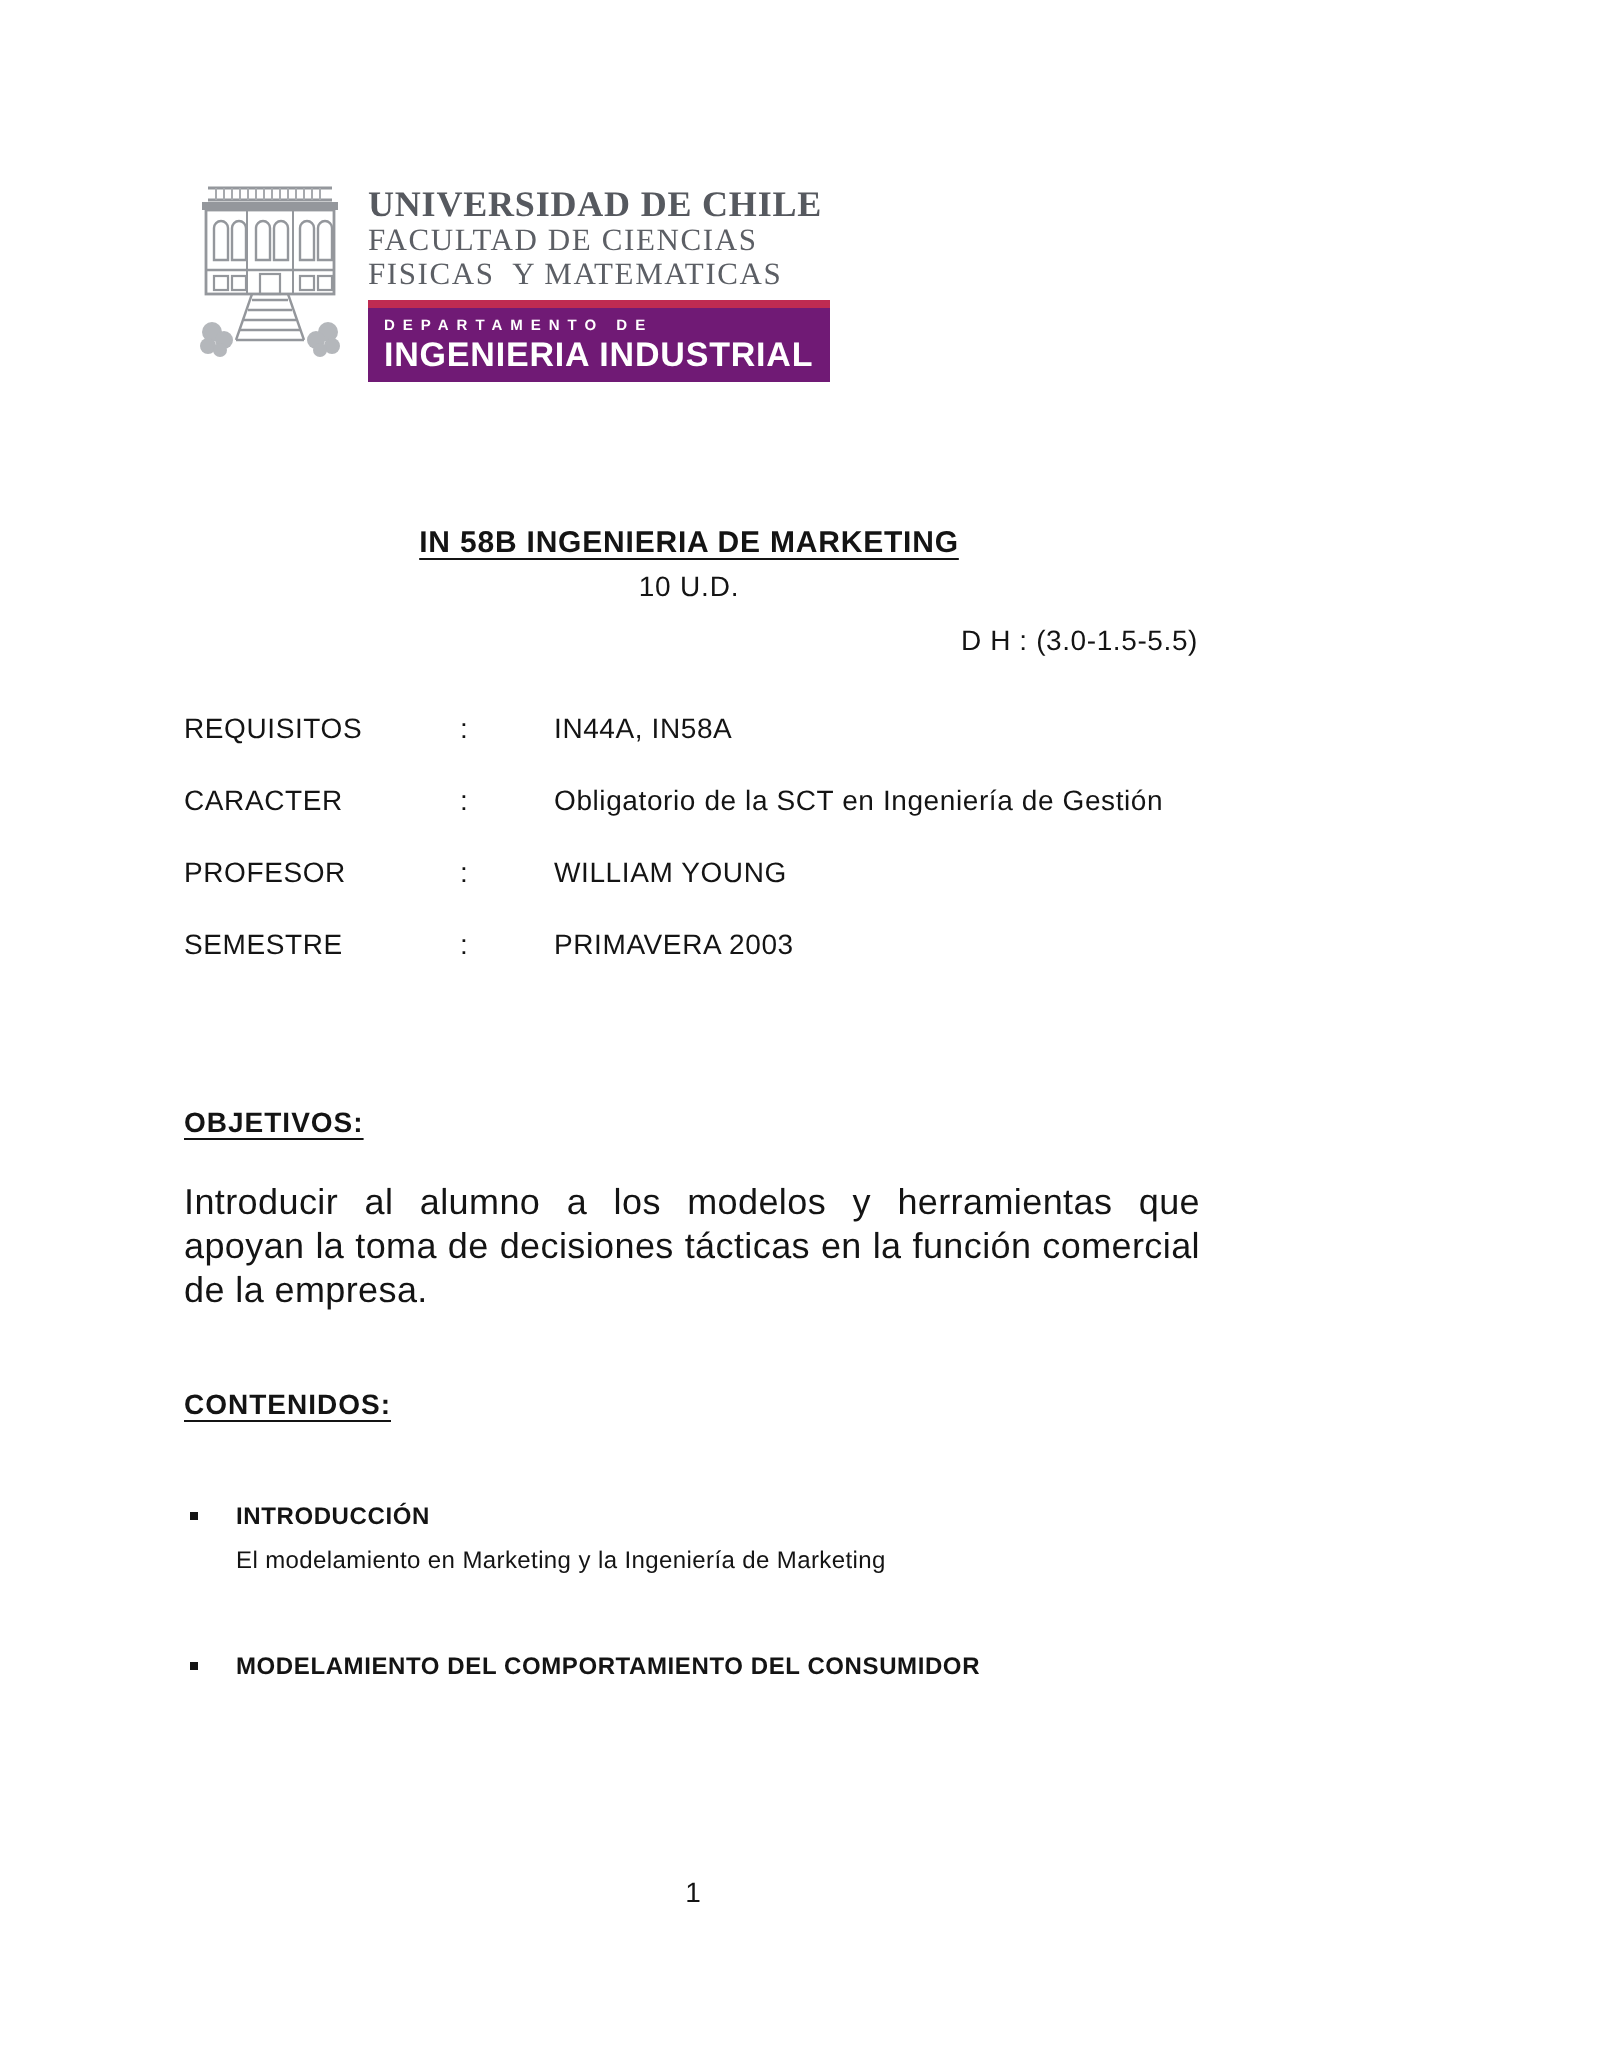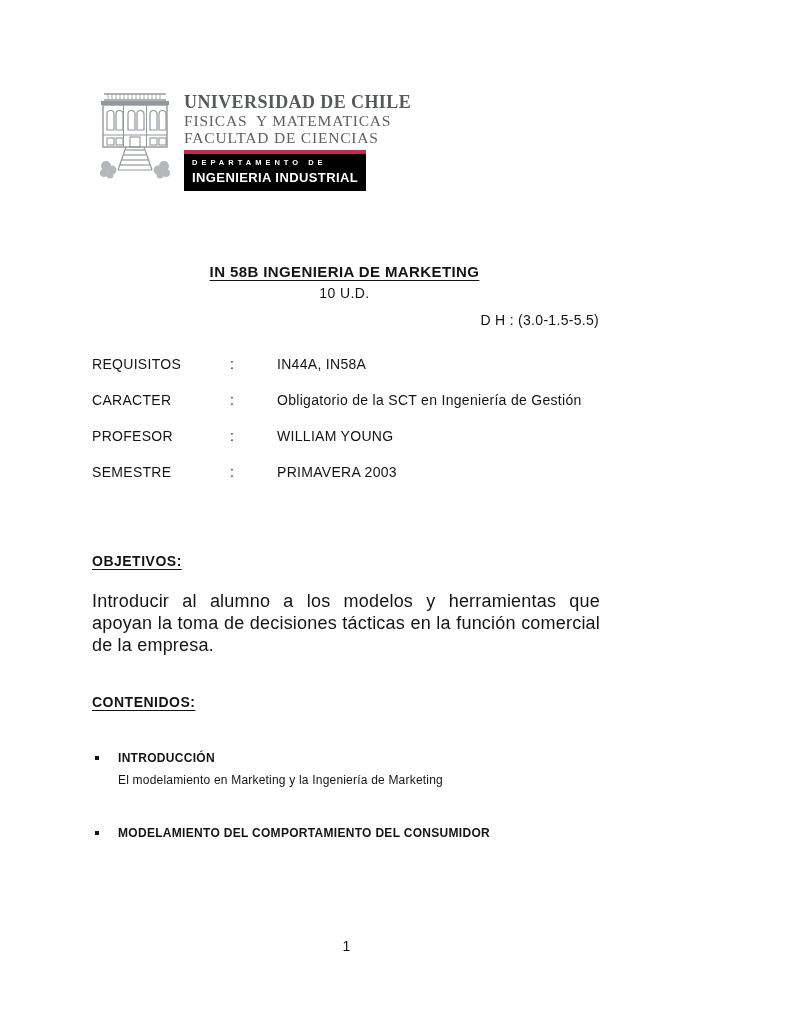--- a/index.html
+++ b/index.html
@@ -39,34 +39,34 @@
     font-weight: 400;
     letter-spacing: 0.8px;
     color: #5c5f65;
     line-height: 17px;
     white-space: pre;
   }
   .dept-banner {
     margin-top: 4px;
     width: fit-content;
     border-top: 4px solid #bf2b52;
-    background: #000000;
+    background: #701a75;
     padding: 4px 8px 5px 8px;
   }
   .dept-small {
     color: #ffffff;
     font-size: 7.5px;
     font-weight: 700;
     letter-spacing: 4px;
     line-height: 9px;
     white-space: pre;
   }
   .dept-name {
     color: #ffffff;
-    font-size: 13px;
+    font-size: 17px;
     font-weight: 700;
     letter-spacing: 0.4px;
     line-height: 17px;
     margin-top: 2px;
     white-space: pre;
   }
 
   
   .title-block {
     position: absolute;
@@ -245,22 +245,22 @@
         <circle cx="9" cy="83" r="4"></circle>
           <circle cx="15" cy="85" r="3.5"></circle>
         <circle cx="69" cy="76" r="5"></circle>
           <circle cx="63" cy="80" r="4.5"></circle>
         <circle cx="71" cy="83" r="4"></circle>
           <circle cx="65" cy="85" r="3.5"></circle>
       </g>
     </svg>
     <div class="logo-text">
       <div class="logo-univ">UNIVERSIDAD DE CHILE</div>
+      <div class="logo-fac">FACULTAD DE CIENCIAS</div>
       <div class="logo-fac">FISICAS  Y MATEMATICAS</div>
-      <div class="logo-fac">FACULTAD DE CIENCIAS</div>
       <div class="dept-banner">
         <div class="dept-small">DEPARTAMENTO DE</div>
         <div class="dept-name">INGENIERIA INDUSTRIAL</div>
       </div>
     </div>
   </div>
 
   <div class="title-block">
     <div class="course-title">IN 58B INGENIERIA DE MARKETING</div>
     <div class="course-credits">10 U.D.</div>

